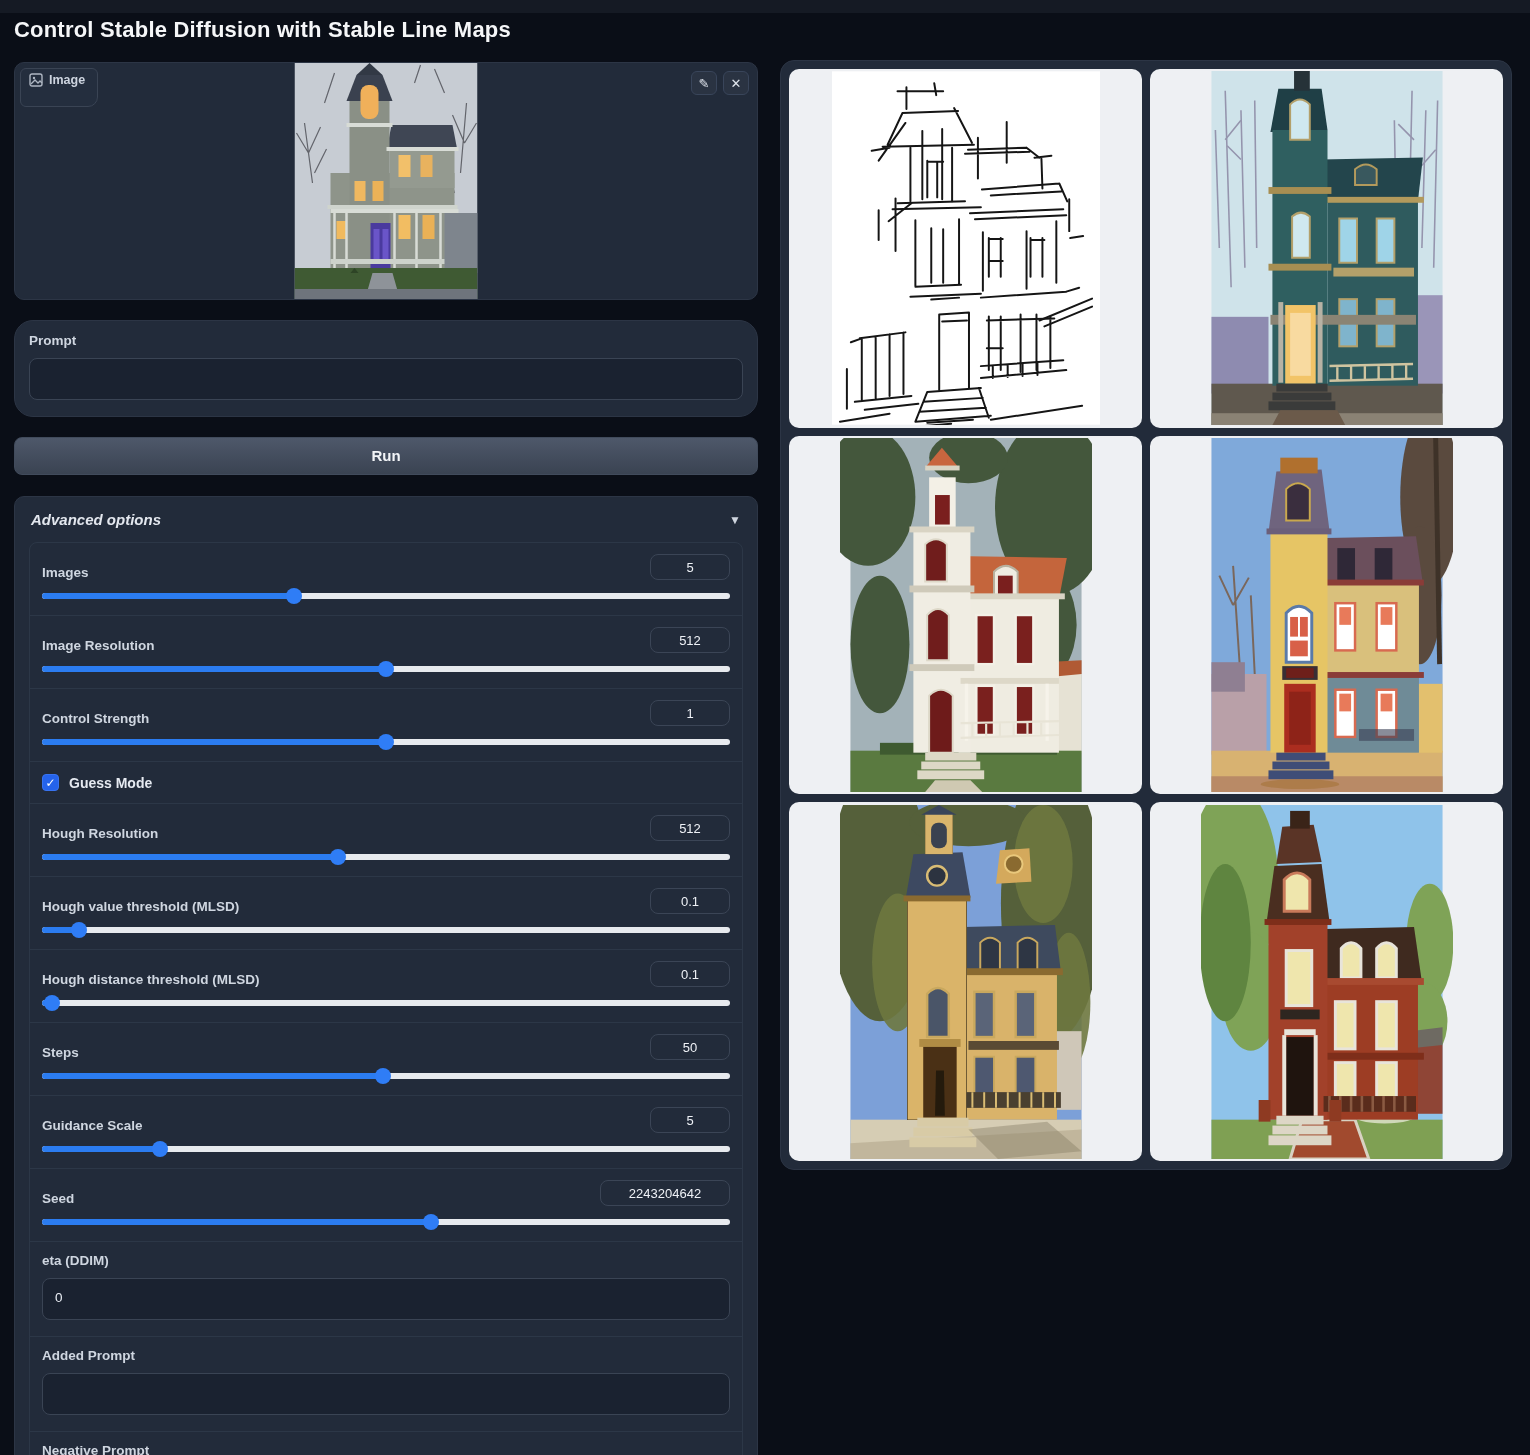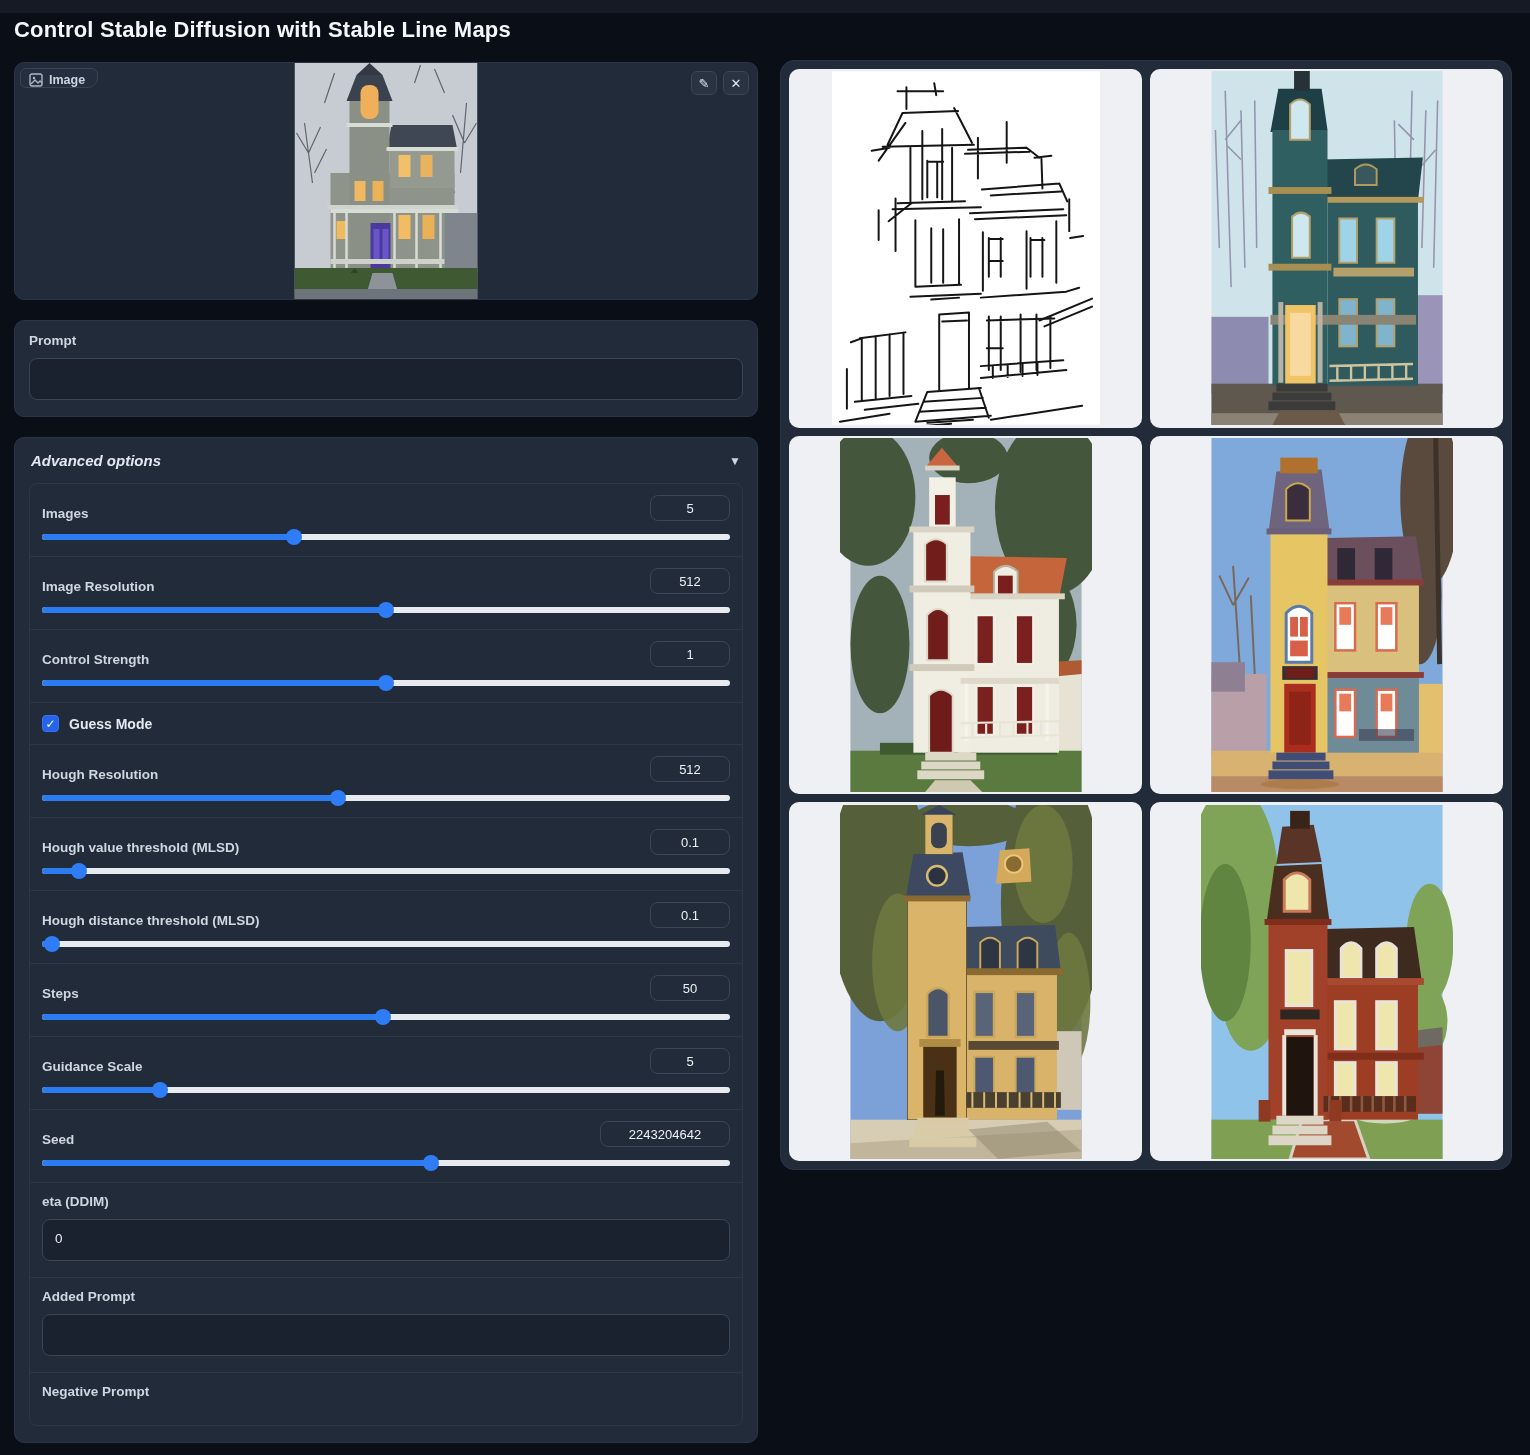--- a/index.html
+++ b/index.html
@@ -8,27 +8,27 @@
   .topstrip { position:absolute; top:0; left:0; width:100%; height:13px; background:#151a24; }
   .page-title { position:absolute; top:17px; left:14px; font-size:22px; font-weight:700; color:#f5f6f8; letter-spacing:.2px; }
 
   
   .left-col { position:absolute; left:14px; top:62px; width:744px; }
   .block { background:#222b3a; border:1px solid #2c3545; border-radius:10px; position:relative; }
 
   .image-block { height:238px; margin-bottom:20px; overflow:hidden; }
   .image-tab { position:absolute; top:5px; left:5px; display:flex; align-items:center; gap:6px;
                background:#242e3e; border:1px solid #3a4454; border-radius:6px 6px 10px 6px;
-               padding:4px 12px 0 8px; font-size:12.5px; font-weight:700; color:#cdd4df; z-index:3; }
+               padding:4px 12px 19px 8px; font-size:12.5px; font-weight:700; color:#cdd4df; z-index:3; }
   .img-actions { position:absolute; top:8px; right:8px; display:flex; gap:6px; z-index:3; }
   .icon-btn { width:26px; height:24px; background:#2a3342; border:1px solid #39455a; border-radius:6px;
               color:#dfe4ec; font-size:13px; display:flex; align-items:center; justify-content:center; cursor:pointer; }
   .input-photo { position:absolute; left:50%; top:0; transform:translateX(-50%); height:238px; }
 
-  .field-block { padding:12px 14px 16px 14px; margin-bottom:20px; }
+  .field-block { padding:12px 14px 16px 14px; margin-bottom:20px;border-radius:19px; }
   .field-label { font-size:13.5px; font-weight:600; color:#cfd6e0; margin-bottom:10px; }
   .textbox { background:#1a2230; border:1px solid #3a4454; border-radius:8px; min-height:42px;
              padding:11px 12px; font-size:13.5px; color:#e9edf4; }
 
   .run-btn { width:100%; height:38px; margin-bottom:21px; border:1px solid #414b5c; border-radius:8px;
              background:linear-gradient(180deg,#4e586a 0%,#3a4352 100%);
              color:#f3f5f8; font-size:15px; font-weight:700; text-align:center; line-height:36px; cursor:pointer; }
 
   .adv-panel { padding:12px 14px 16px 14px; }
   .adv-head { display:flex; justify-content:space-between; align-items:center; padding:2px 2px 14px 2px; cursor:pointer; }
@@ -121,20 +121,21 @@
       <rect x="0" y="226" width="183" height="12" fill="#6e747c"></rect>
       <path d="M60 205 L64 210 L56 210 Z" fill="#2e4426"></path>
     </svg>
   </div>
 
   <div class="block field-block">
     <div class="field-label">Prompt</div>
     <div class="textbox"></div>
   </div>
 
+  <div class="run-btn">Run</div>
 
   <div class="block adv-panel">
     <div class="adv-head">
       <span class="adv-title">Advanced options</span>
       <span class="adv-arrow">▼</span>
     </div>
     <div class="form">
 
       <div class="ctl">
         <div class="ctl-head">

